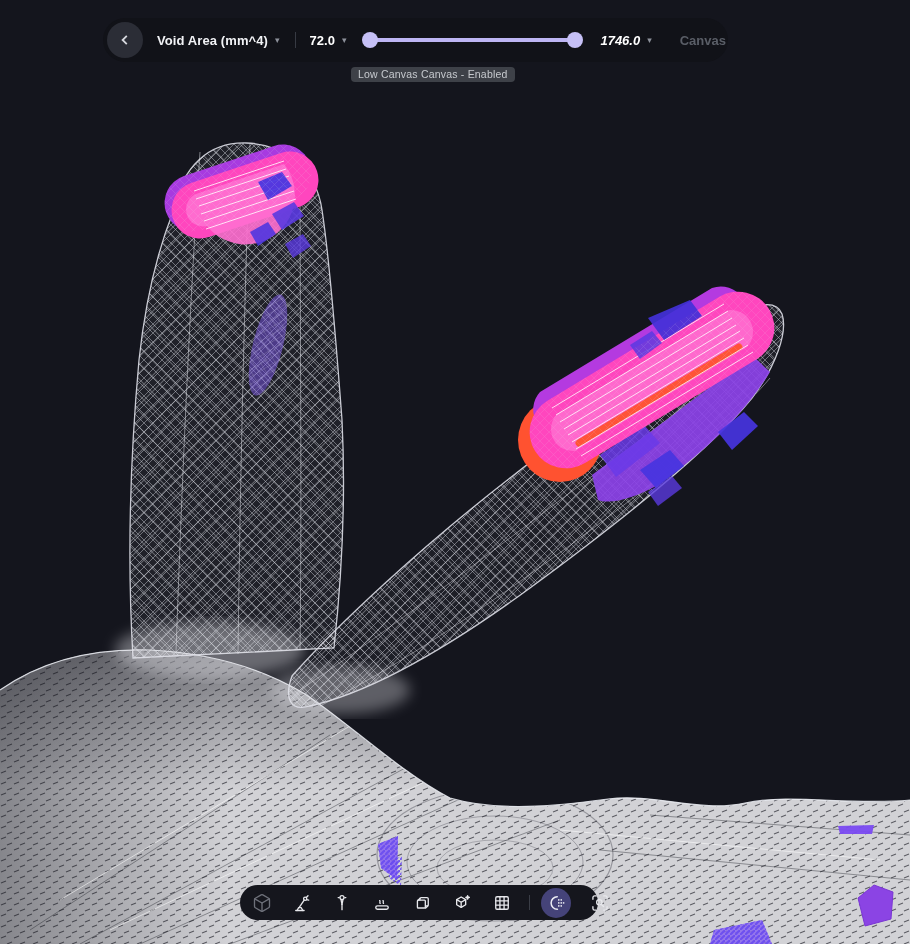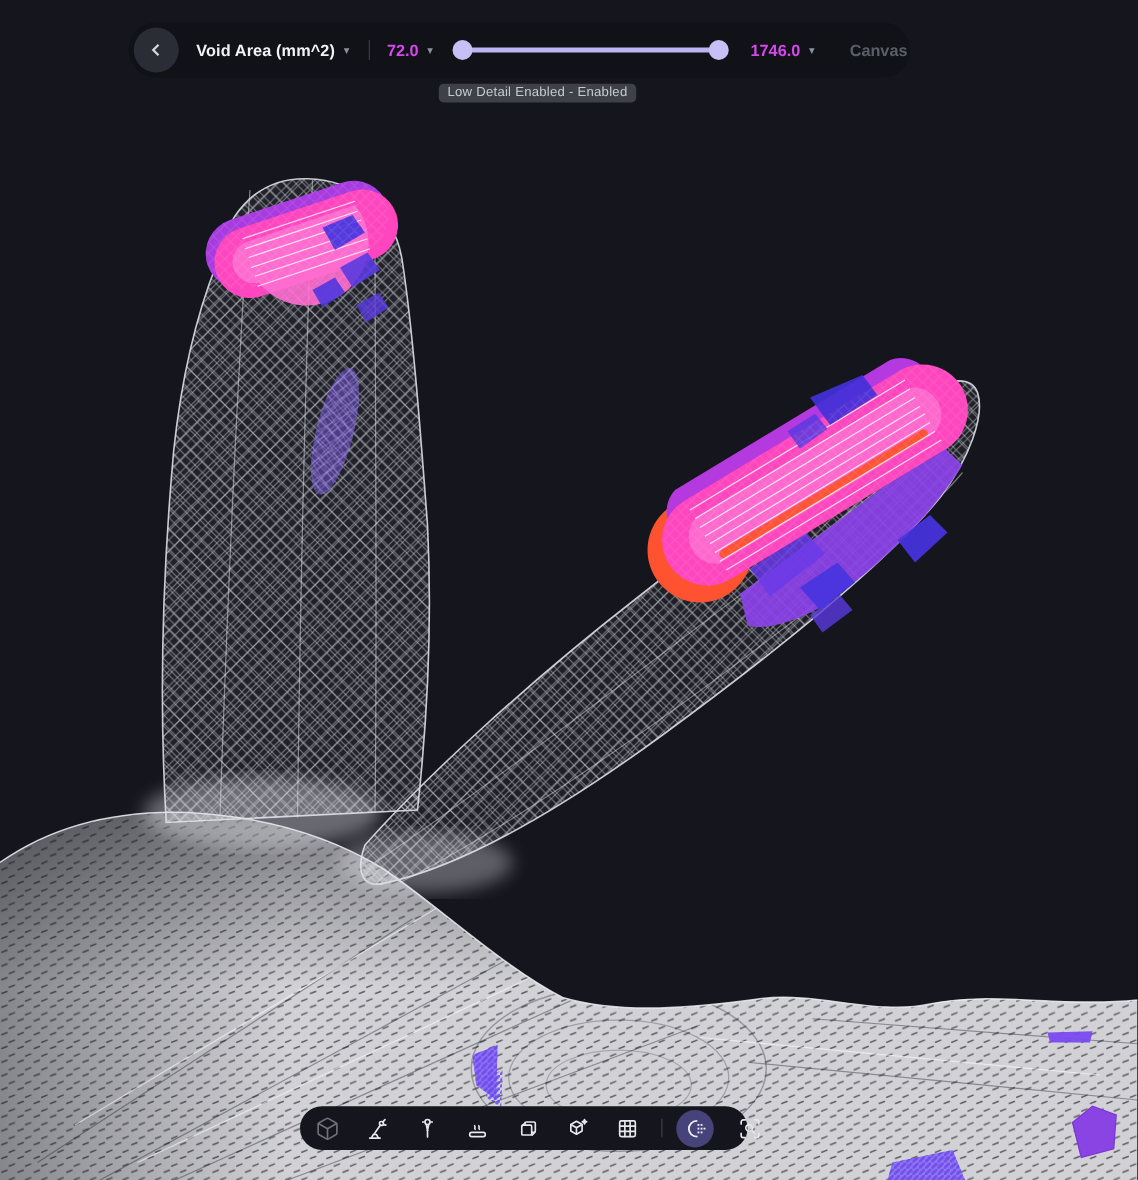--- a/index.html
+++ b/index.html
@@ -17,29 +17,29 @@
     background:#111218;border-radius:23px;
     display:flex;align-items:center;z-index:10;
   }
   .back-btn{
     width:36px;height:36px;border-radius:50%;background:#2b2d36;
     margin-left:4px;display:flex;align-items:center;justify-content:center;
     flex:0 0 auto;cursor:pointer;
   }
   .back-btn svg{stroke:#d6d8de;}
   .tb-label{color:#f1f2f5;font-size:13px;font-weight:700;margin-left:14px;letter-spacing:.1px;cursor:pointer;}
-  .tb-value{color:#d946ef;font-size:13px;font-weight:700;cursor:pointer;}
+  .tb-value{color:#ffffff;font-size:13px;font-weight:700;cursor:pointer;}
   .caret{color:#8d919b;font-size:9px;margin-left:7px;cursor:pointer;}
   .tb-divider{width:1px;height:16px;background:#373a43;margin:0 14px 0 15px;}
   .slider{position:relative;width:221px;height:16px;margin-left:16px;flex:0 0 auto;cursor:pointer;}
   .slider .track{position:absolute;left:6px;right:6px;top:6px;height:4px;border-radius:2px;background:#bdb5f3;}
   .slider .handle{position:absolute;top:0;width:16px;height:16px;border-radius:50%;background:#c6c0f6;}
   .slider .handle.min{left:0;}
   .slider .handle.max{right:0;}
-  .v-max{margin-left:17px;}
+  .v-max{margin-left:17px;font-style:italic;}
   .reset{color:#5a5e67;font-size:13px;font-weight:700;margin-left:28px;cursor:default;}
   
   .badge{
     position:absolute;left:351px;top:67px;z-index:10;
     background:rgba(64,67,75,.95);color:#c7cacf;
     font-size:10.5px;line-height:15px;padding:0 7px;border-radius:4px;
     letter-spacing:.2px;
   }
   
   .bottom-bar{
@@ -196,36 +196,36 @@
   </g>
 </svg>
 </div>
 
 <div class="top-bar">
   <div class="back-btn">
     <svg width="16" height="16" viewBox="0 0 16 16" fill="none" stroke-width="1.8">
       <path d="M9.8 3.8 L5.6 8 L9.8 12.2"></path>
     </svg>
   </div>
-  <span class="tb-label">Void Area (mm^2)</span>
+  <span class="tb-label">Void Area (mm^4)</span>
   <span class="caret">▾</span>
   <div class="tb-divider"></div>
   <span class="tb-value">72.0</span>
   <span class="caret">▾</span>
   <div class="slider">
     <div class="track"></div>
     <div class="handle min"></div>
     <div class="handle max"></div>
   </div>
   <span class="tb-value v-max">1746.0</span>
   <span class="caret">▾</span>
   <span class="reset">Canvas</span>
 </div>
 
-<div class="badge">Low Detail Enabled - Enabled</div>
+<div class="badge">Low Canvas Canvas - Enabled</div>
 
 <div class="bottom-bar">
 
   <div class="tool dimmed" title="Mesh cube">
     <svg viewBox="0 0 24 24">
       <path d="M21 8a2 2 0 0 0-1-1.73l-7-4a2 2 0 0 0-2 0l-7 4A2 2 0 0 0 3 8v8a2 2 0 0 0 1 1.73l7 4a2 2 0 0 0 2 0l7-4A2 2 0 0 0 21 16Z"></path>
       <path d="m3.3 7 8.7 5 8.7-5"></path>
         <path d="M12 22V12"></path>
     </svg>
   </div>

